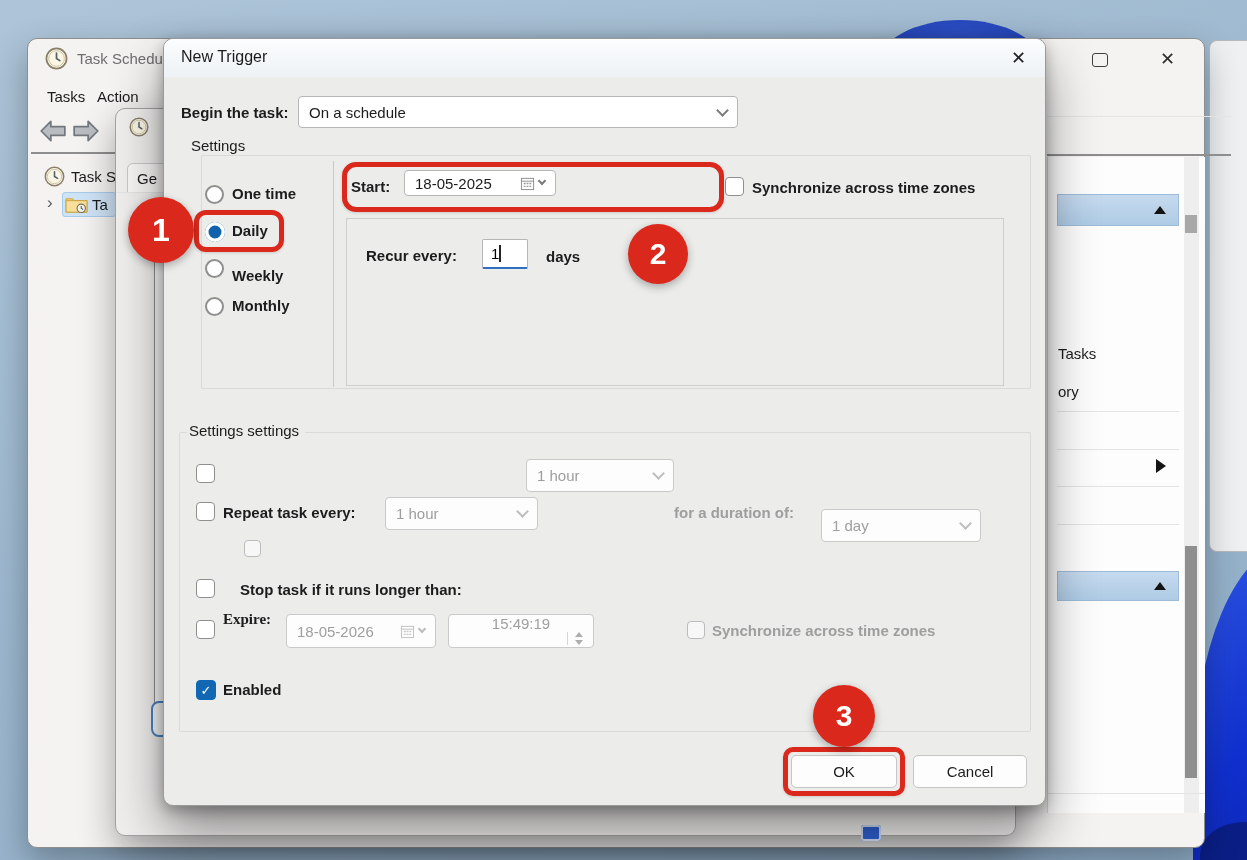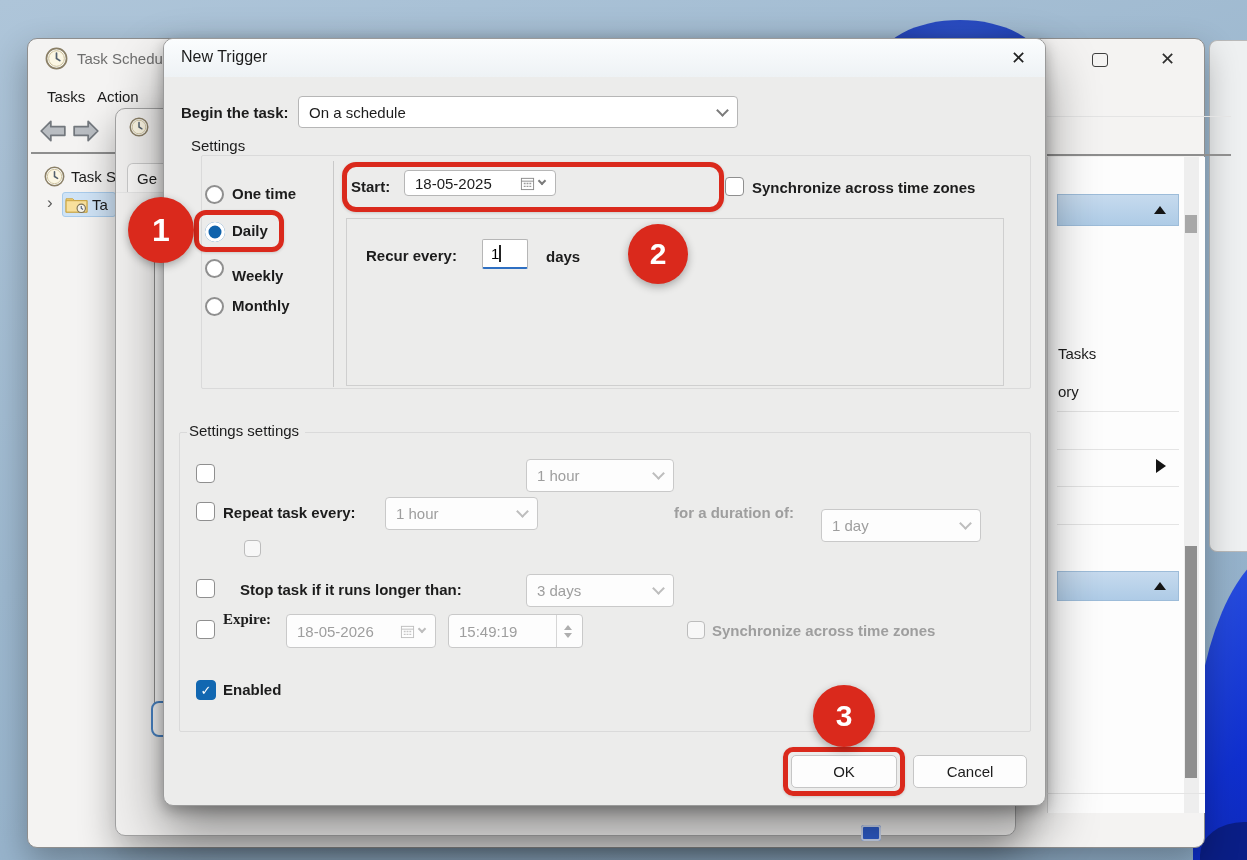--- a/index.html
+++ b/index.html
@@ -210,39 +210,35 @@
     <span class="abs lbl dis" style="left:510px;top:465px;">for a duration of:</span>
     <div class="abs combo dis" style="left:657px;top:458px;width:160px;height:33px;margin-top:12px;">
       <span>1 day</span>
       <span class="chev"></span>
     </div>
 
     <span class="abs cb dis" style="left:80px;top:501px;width:17px;height:17px;"></span>
 
     <span class="abs cb" style="left:32px;top:540px;"></span>
     <span class="abs lbl" style="left:76px;top:542px;">Stop task if it runs longer than:</span>
-    <div class="abs combo dis" style="left:362px;top:535px;width:148px;height:33px;">
-      <span>3 days</span>
-      <span class="chev"></span>
-    </div>
 
     <span class="abs cb" style="left:32px;top:581px;"></span>
     <span class="abs lbl" style="left:59px;top:572px;font-family:Liberation Serif, serif;">Expire:</span>
     <div class="abs combo dis" style="left:122px;top:575px;width:150px;height:34px;">
       <span>18-05-2026</span>
       <span style="margin-left:auto;display:flex;opacity:.55;">
         <svg viewBox="0 0 16 16" width="15" height="15">
             <rect x="1.5" y="2.5" width="13" height="12" fill="#fff" stroke="#8a8a8a"></rect>
             <path d="M1.5 5.5h13" stroke="#8a8a8a"></path>
             <path d="M4 8h2M7 8h2M10 8h2M4 11h2M7 11h2M10 11h2" stroke="#9a9a9a" stroke-width="1.4"></path>
           </svg>
       </span>
       <span class="chev sm"></span>
     </div>
-    <div class="abs combo dis" style="left:284px;top:575px;width:135px;height:34px;">
+    <div class="abs combo dis" style="left:284px;top:575px;width:146px;height:34px;flex-direction:column;">
       <span>15:49:19</span>
       <span class="spincol">
         <span class="tu"></span>
           <span class="td"></span>
       </span>
     </div>
     <span class="abs cb dis" style="left:523px;top:582px;width:18px;height:18px;"></span>
     <span class="abs lbl dis" style="left:548px;top:583px;">Synchronize across time zones</span>
 
     <span class="abs cb checked" style="left:32px;top:641px;width:20px;height:20px;">

